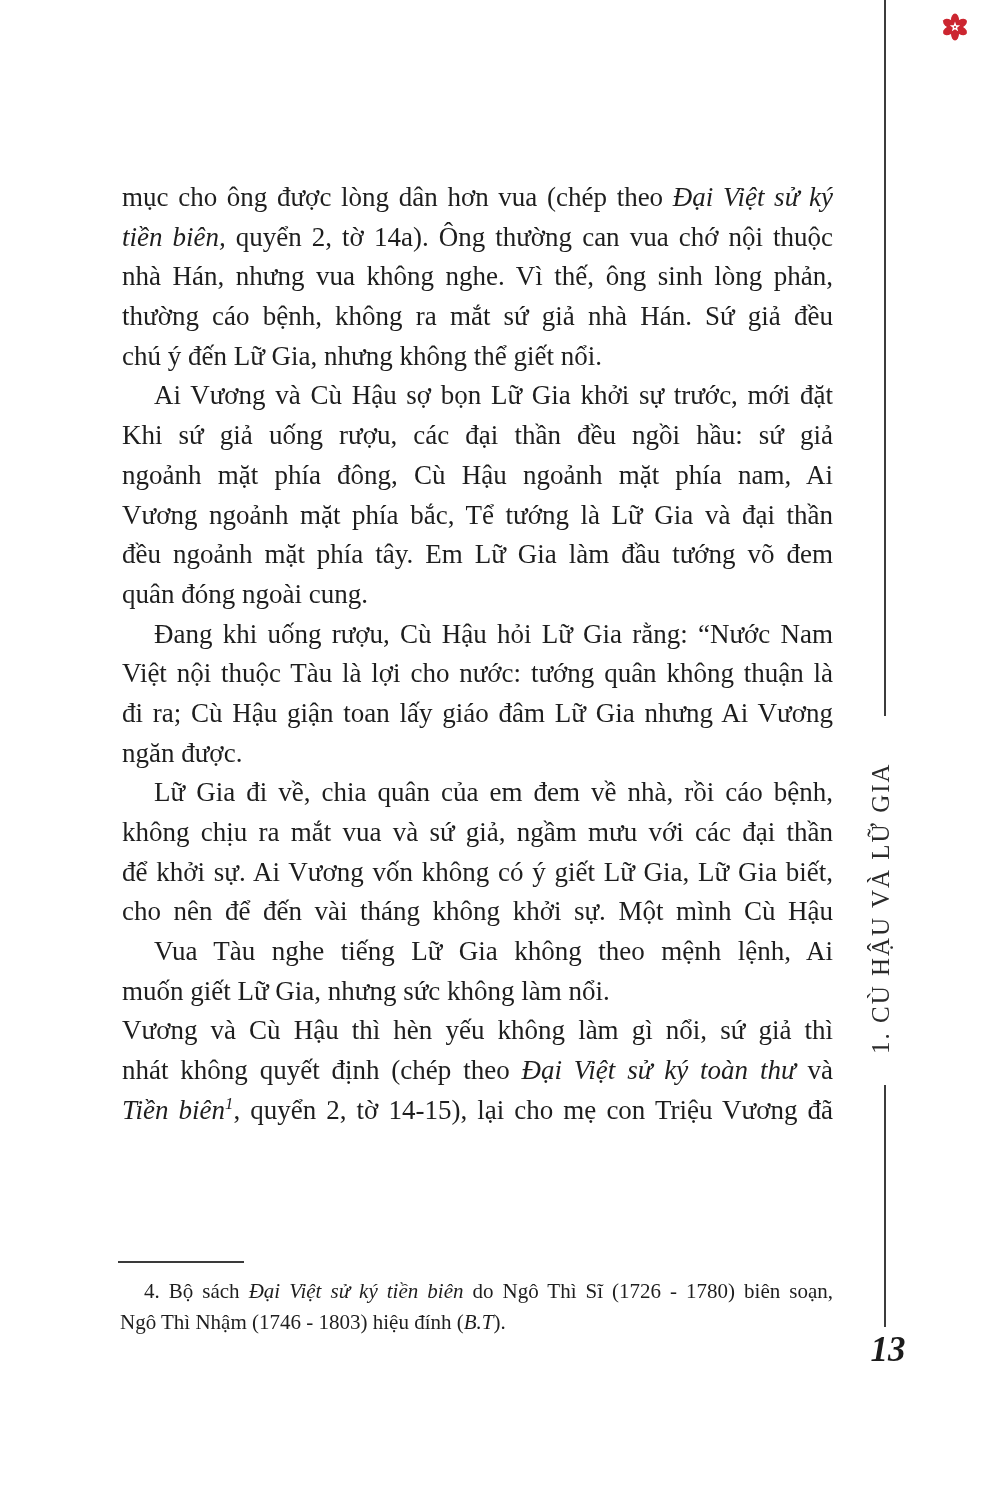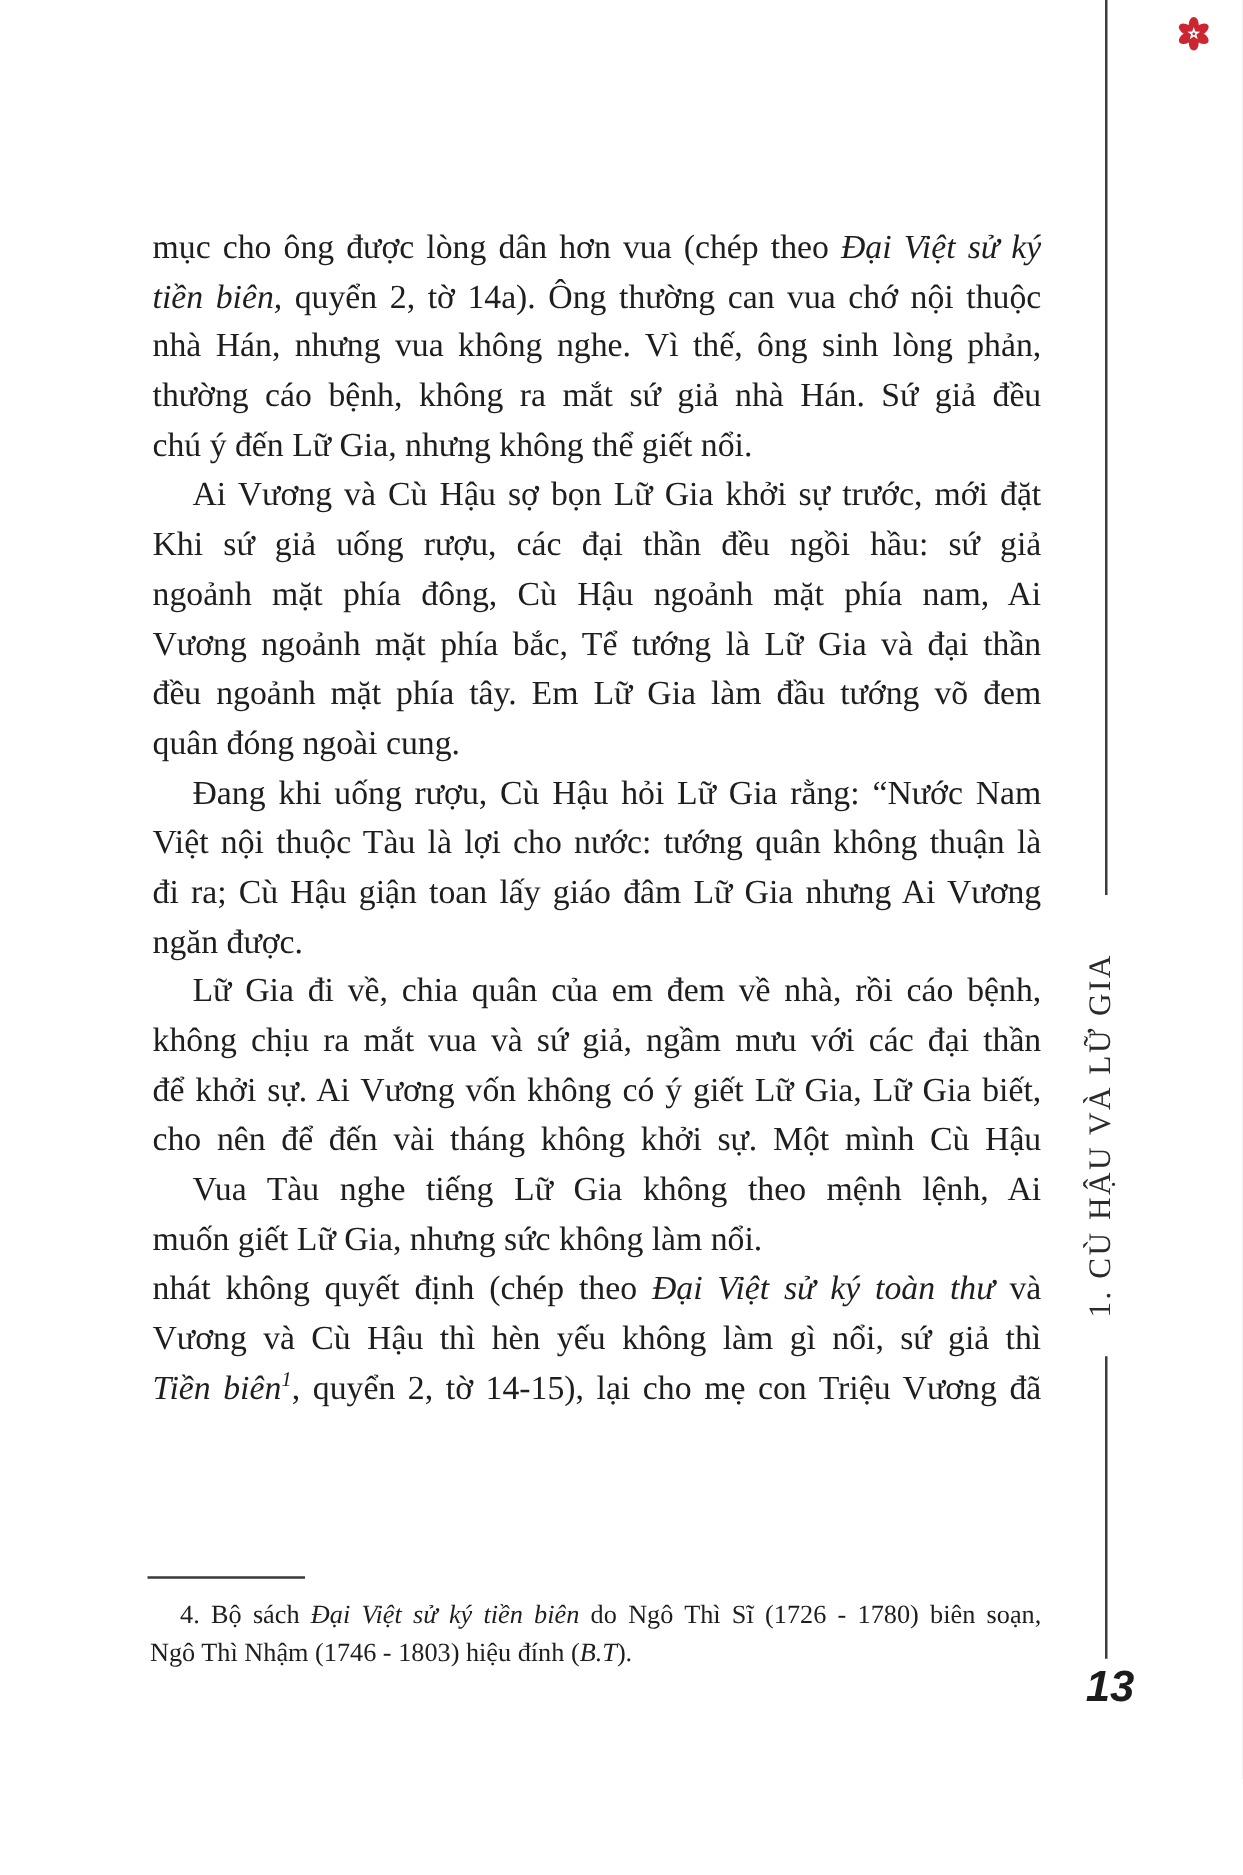--- a/index.html
+++ b/index.html
@@ -43,21 +43,21 @@
   .rule-bottom{position:absolute;left:884px;top:1085px;width:2px;height:242px;background:#3c3c3c;}
   .sidebar-title{
     position:absolute;left:867px;top:762px;height:292px;width:36px;
     writing-mode:vertical-rl;transform:rotate(180deg);
     white-space:nowrap;
     font-size:25px;letter-spacing:2px;color:#2b2b2b;
   }
   .page-number{
     position:absolute;left:864px;top:1330px;width:48px;
     text-align:center;
-    font-family:Liberation Sans, sans-serif;
+    font-family:Liberation Serif, serif;
     font-style:italic;font-weight:bold;
     font-size:35px;color:#1c1c1c;
   }
   .florette{position:absolute;left:941px;top:13px;width:28px;height:28px;}
 </style>
 </head>
 <body>
 
 <div class="page">
 
@@ -98,22 +98,22 @@
       <div class="bl indent"><span>Đang khi uống rượu, Cù Hậu hỏi Lữ Gia rằng: “Nước Nam</span></div>
       <div class="bl"><span>Việt nội thuộc Tàu là lợi cho nước: tướng quân không thuận là</span></div>
       <div class="bl"><span>đi ra; Cù Hậu giận toan lấy giáo đâm Lữ Gia nhưng Ai Vương</span></div>
       <div class="bl last"><span>ngăn được.</span></div>
       <div class="bl indent"><span>Lữ Gia đi về, chia quân của em đem về nhà, rồi cáo bệnh,</span></div>
       <div class="bl"><span>không chịu ra mắt vua và sứ giả, ngầm mưu với các đại thần</span></div>
       <div class="bl"><span>để khởi sự. Ai Vương vốn không có ý giết Lữ Gia, Lữ Gia biết,</span></div>
       <div class="bl"><span>cho nên để đến vài tháng không khởi sự. Một mình Cù Hậu</span></div>
       <div class="bl indent"><span>Vua Tàu nghe tiếng Lữ Gia không theo mệnh lệnh, Ai</span></div>
       <div class="bl last"><span>muốn giết Lữ Gia, nhưng sức không làm nổi.</span></div>
+      <div class="bl"><span>Vương và Cù Hậu thì hèn yếu không làm gì nổi, sứ giả thì</span></div>
       <div class="bl"><span>nhát không quyết định (chép theo </span><i>Đại Việt sử ký toàn thư</i><span> và</span></div>
-      <div class="bl"><span>Vương và Cù Hậu thì hèn yếu không làm gì nổi, sứ giả thì</span></div>
       <div class="bl"><i>Tiền biên</i><sup><i>1</i></sup><span>, quyển 2, tờ 14-15), lại cho mẹ con Triệu Vương đã</span></div>
     </div>
 
   <div class="fnrule"></div>
   <div class="footnote" id="footnote">
       <div class="fl indent"><span>4. Bộ sách </span><i>Đại Việt sử ký tiền biên</i><span> do Ngô Thì Sĩ (1726 - 1780) biên soạn,</span></div>
       <div class="fl last"><span>Ngô Thì Nhậm (1746 - 1803) hiệu đính (</span><i>B.T</i><span>).</span></div>
     </div>
 
 </div>

